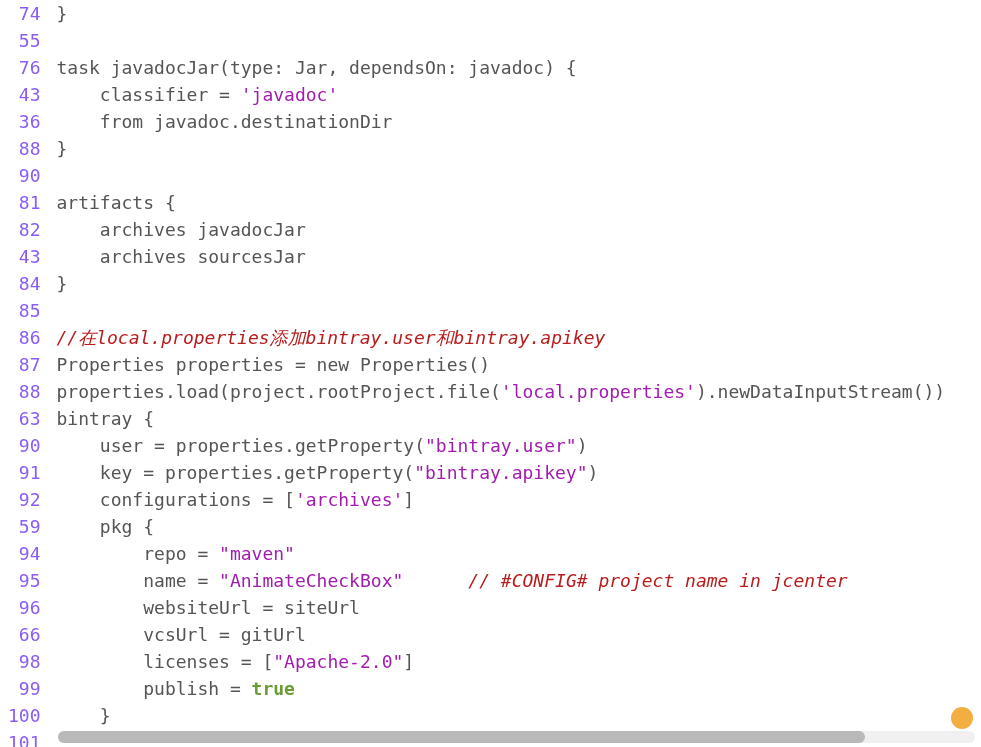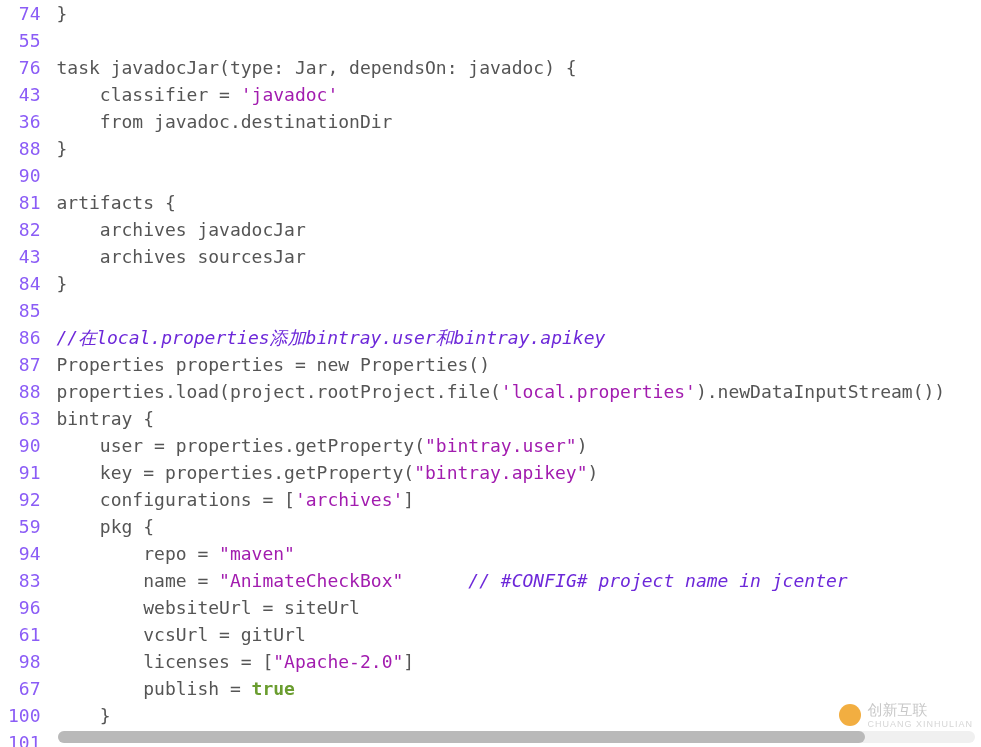--- a/index.html
+++ b/index.html
@@ -30,21 +30,21 @@
     flex: 1;
     white-space: pre;
     color: #555555;
     line-height: 27px;
     font-size: 18px;
     padding-left: 6px;
   }
   .code .line { height: 27px; }
   .p  { color: #555555; } 
   .s  { color: #a21caf; } 
-  .c  { color: #6d28d9; font-style: italic; } 
+  .c  { color: #b91c1c; font-style: italic; } 
   .kw { color: #6a9d2f; font-weight: 600; text-align: right; } 
   .scrollbar-track {
     position: absolute;
     left: 58px;
     right: 6px;
     bottom: 4px;
     height: 12px;
     background: #f0f0f0;
     border-radius: 6px;
   }
@@ -97,34 +97,30 @@
       <div>85</div>
       <div>86</div>
       <div>87</div>
       <div>88</div>
       <div>63</div>
       <div>90</div>
       <div>91</div>
       <div>92</div>
       <div>59</div>
       <div>94</div>
-      <div>83</div>
+      <div>95</div>
       <div>96</div>
-      <div>61</div>
+      <div>66</div>
       <div>98</div>
-      <div>67</div>
+      <div>99</div>
       <div>100</div>
       <div>101</div>
     </div>
   <div class="code" id="code"><div class="line"><span class="p">}</span></div><div class="line"><span class="p"></span></div><div class="line"><span class="p">task javadocJar(type: Jar, dependsOn: javadoc) {</span></div><div class="line"><span class="p">    classifier = </span><span class="s">'javadoc'</span></div><div class="line"><span class="p">    from javadoc.destinationDir</span></div><div class="line"><span class="p">}</span></div><div class="line"><span class="p"></span></div><div class="line"><span class="p">artifacts {</span></div><div class="line"><span class="p">    archives javadocJar</span></div><div class="line"><span class="p">    archives sourcesJar</span></div><div class="line"><span class="p">}</span></div><div class="line"><span class="p"></span></div><div class="line"><span class="c">//在local.properties添加bintray.user和bintray.apikey</span></div><div class="line"><span class="p">Properties properties = new Properties()</span></div><div class="line"><span class="p">properties.load(project.rootProject.file(</span><span class="s">'local.properties'</span><span class="p">).newDataInputStream())</span></div><div class="line"><span class="p">bintray {</span></div><div class="line"><span class="p">    user = properties.getProperty(</span><span class="s">"bintray.user"</span><span class="p">)</span></div><div class="line"><span class="p">    key = properties.getProperty(</span><span class="s">"bintray.apikey"</span><span class="p">)</span></div><div class="line"><span class="p">    configurations = [</span><span class="s">'archives'</span><span class="p">]</span></div><div class="line"><span class="p">    pkg {</span></div><div class="line"><span class="p">        repo = </span><span class="s">"maven"</span></div><div class="line"><span class="p">        name = </span><span class="s">"AnimateCheckBox"</span><span class="p">      </span><span class="c">// #CONFIG# project name in jcenter</span></div><div class="line"><span class="p">        websiteUrl = siteUrl</span></div><div class="line"><span class="p">        vcsUrl = gitUrl</span></div><div class="line"><span class="p">        licenses = [</span><span class="s">"Apache-2.0"</span><span class="p">]</span></div><div class="line"><span class="p">        publish = </span><span class="kw">true</span></div><div class="line"><span class="p">    }</span></div><div class="line"><span class="p"></span></div></div>
 </div>
 
 <div class="scrollbar-track">
   <div class="scrollbar-thumb"></div>
 </div>
 
 <div class="watermark">
   <div class="logo"></div>
-  <div>
-    <span>创新互联</span>
-    <span class="sub">CHUANG XINHULIAN</span>
-  </div>
 </div>
 
 </body></html>

